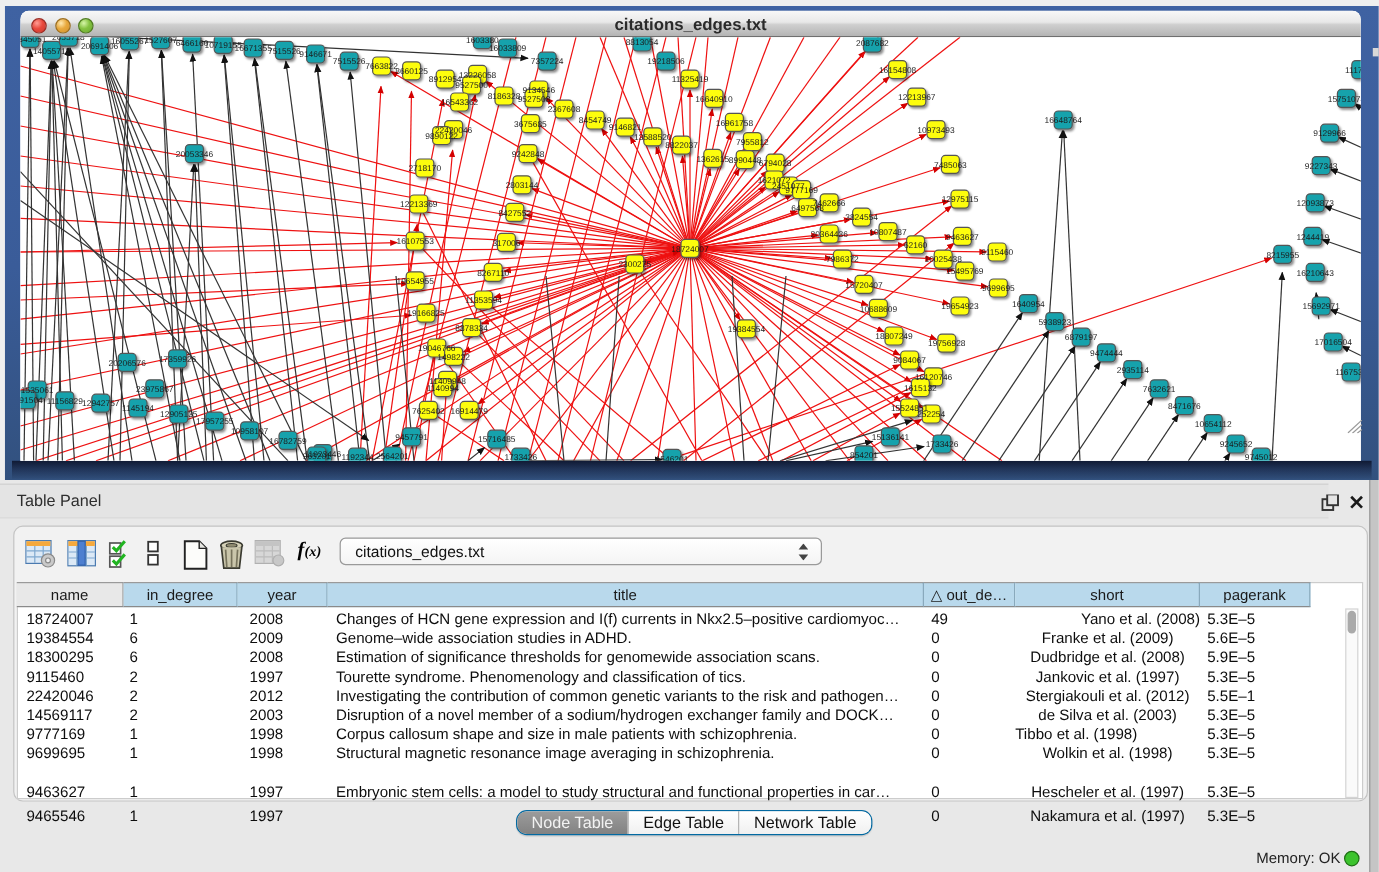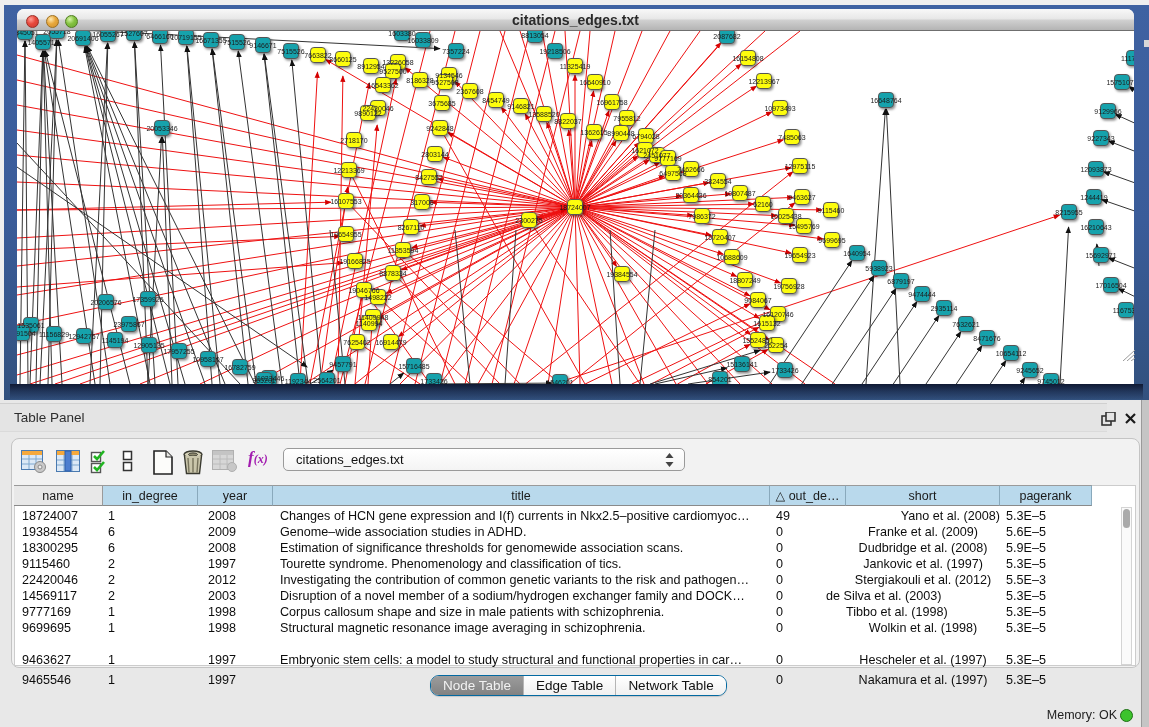--- a/index.html
+++ b/index.html
@@ -629,21 +629,21 @@
     <rect x="0.5" y="0.5" width="21" height="19" fill="#cfcfcf" stroke="#9a9a9a"></rect>
     <rect x="1" y="1" width="20" height="4" fill="#b5b5b5"></rect>
     <g stroke="#aaa" stroke-width="1">
       <line x1="1" y1="9" x2="21" y2="9"></line>
       <line x1="1" y1="14" x2="21" y2="14"></line>
       <line x1="8" y1="5" x2="8" y2="19"></line>
       <line x1="15" y1="5" x2="15" y2="19"></line>
     </g>
     <circle cx="20" cy="17" r="4.5" fill="#bbb" stroke="#999"></circle>
   </svg>
-<div class="icon" style="left:248px;top:448px;font-size:17px;font-style:italic;font-weight:bold;color:#a21caf;font-family:'Liberation Serif',serif">f<span style="font-size:12px">(x)</span></div>
+<div class="icon" style="left:248px;top:448px;font-size:17px;font-style:italic;font-weight:bold;color:#000000;font-family:'Liberation Serif',serif">f<span style="font-size:12px">(x)</span></div>
 <div id="dd" style="position:absolute;left:283px;top:448px;width:402px;height:23px;background:linear-gradient(#fff,#f4f4f4);border:1px solid #9a9a9a;border-radius:5px;box-sizing:border-box">
   <span style="position:absolute;left:12px;top:3px;font-size:13px;color:#111">citations_edges.txt</span>
   <svg style="position:absolute;right:10px;top:4px" width="9" height="14">
       <path d="M4.5,0 L8.5,5 L0.5,5 z" fill="#444"></path>
       <path d="M4.5,14 L8.5,9 L0.5,9 z" fill="#444"></path>
     </svg>
 </div>
 <div id="tblwrap"></div>
 <div class="hcell" style="left:14px;width:89px;background:#e8e8e8;border-right:1px solid #9a9a9a">name</div>
 <div class="hcell" style="left:103px;width:95px">in_degree</div>
@@ -688,29 +688,29 @@
     <span style="left:846px;width:154px;text-align:center">Jankovic et al. (1997)</span>
     <span style="left:1006px">5.3E–5</span>
   </div>
 <div class="trow" style="top:572px">
     <span style="left:22px">22420046</span>
     <span style="left:108px">2</span>
     <span style="left:208px">2012</span>
     <span style="left:280px">Investigating the contribution of common genetic variants to the risk and pathogen…</span>
     <span style="left:776px">0</span>
     <span style="left:846px;width:154px;text-align:center">Stergiakouli et al. (2012)</span>
-    <span style="left:1006px">5.5E–3</span>
+    <span style="left:1006px">5.5E–1</span>
   </div>
 <div class="trow" style="top:588px">
     <span style="left:22px">14569117</span>
     <span style="left:108px">2</span>
     <span style="left:208px">2003</span>
     <span style="left:280px">Disruption of a novel member of a sodium/hydrogen exchanger family and DOCK…</span>
     <span style="left:776px">0</span>
-    <span style="left:826px;width:154px;text-align:left">de Silva et al. (2003)</span>
+    <span style="left:846px;width:154px;text-align:center">de Silva et al. (2003)</span>
     <span style="left:1006px">5.3E–5</span>
   </div>
 <div class="trow" style="top:604px">
     <span style="left:22px">9777169</span>
     <span style="left:108px">1</span>
     <span style="left:208px">1998</span>
     <span style="left:280px">Corpus callosum shape and size in male patients with schizophrenia.</span>
     <span style="left:776px">0</span>
     <span style="left:846px;width:154px;">Tibbo et al. (1998)</span>
     <span style="left:1006px">5.3E–5</span>

